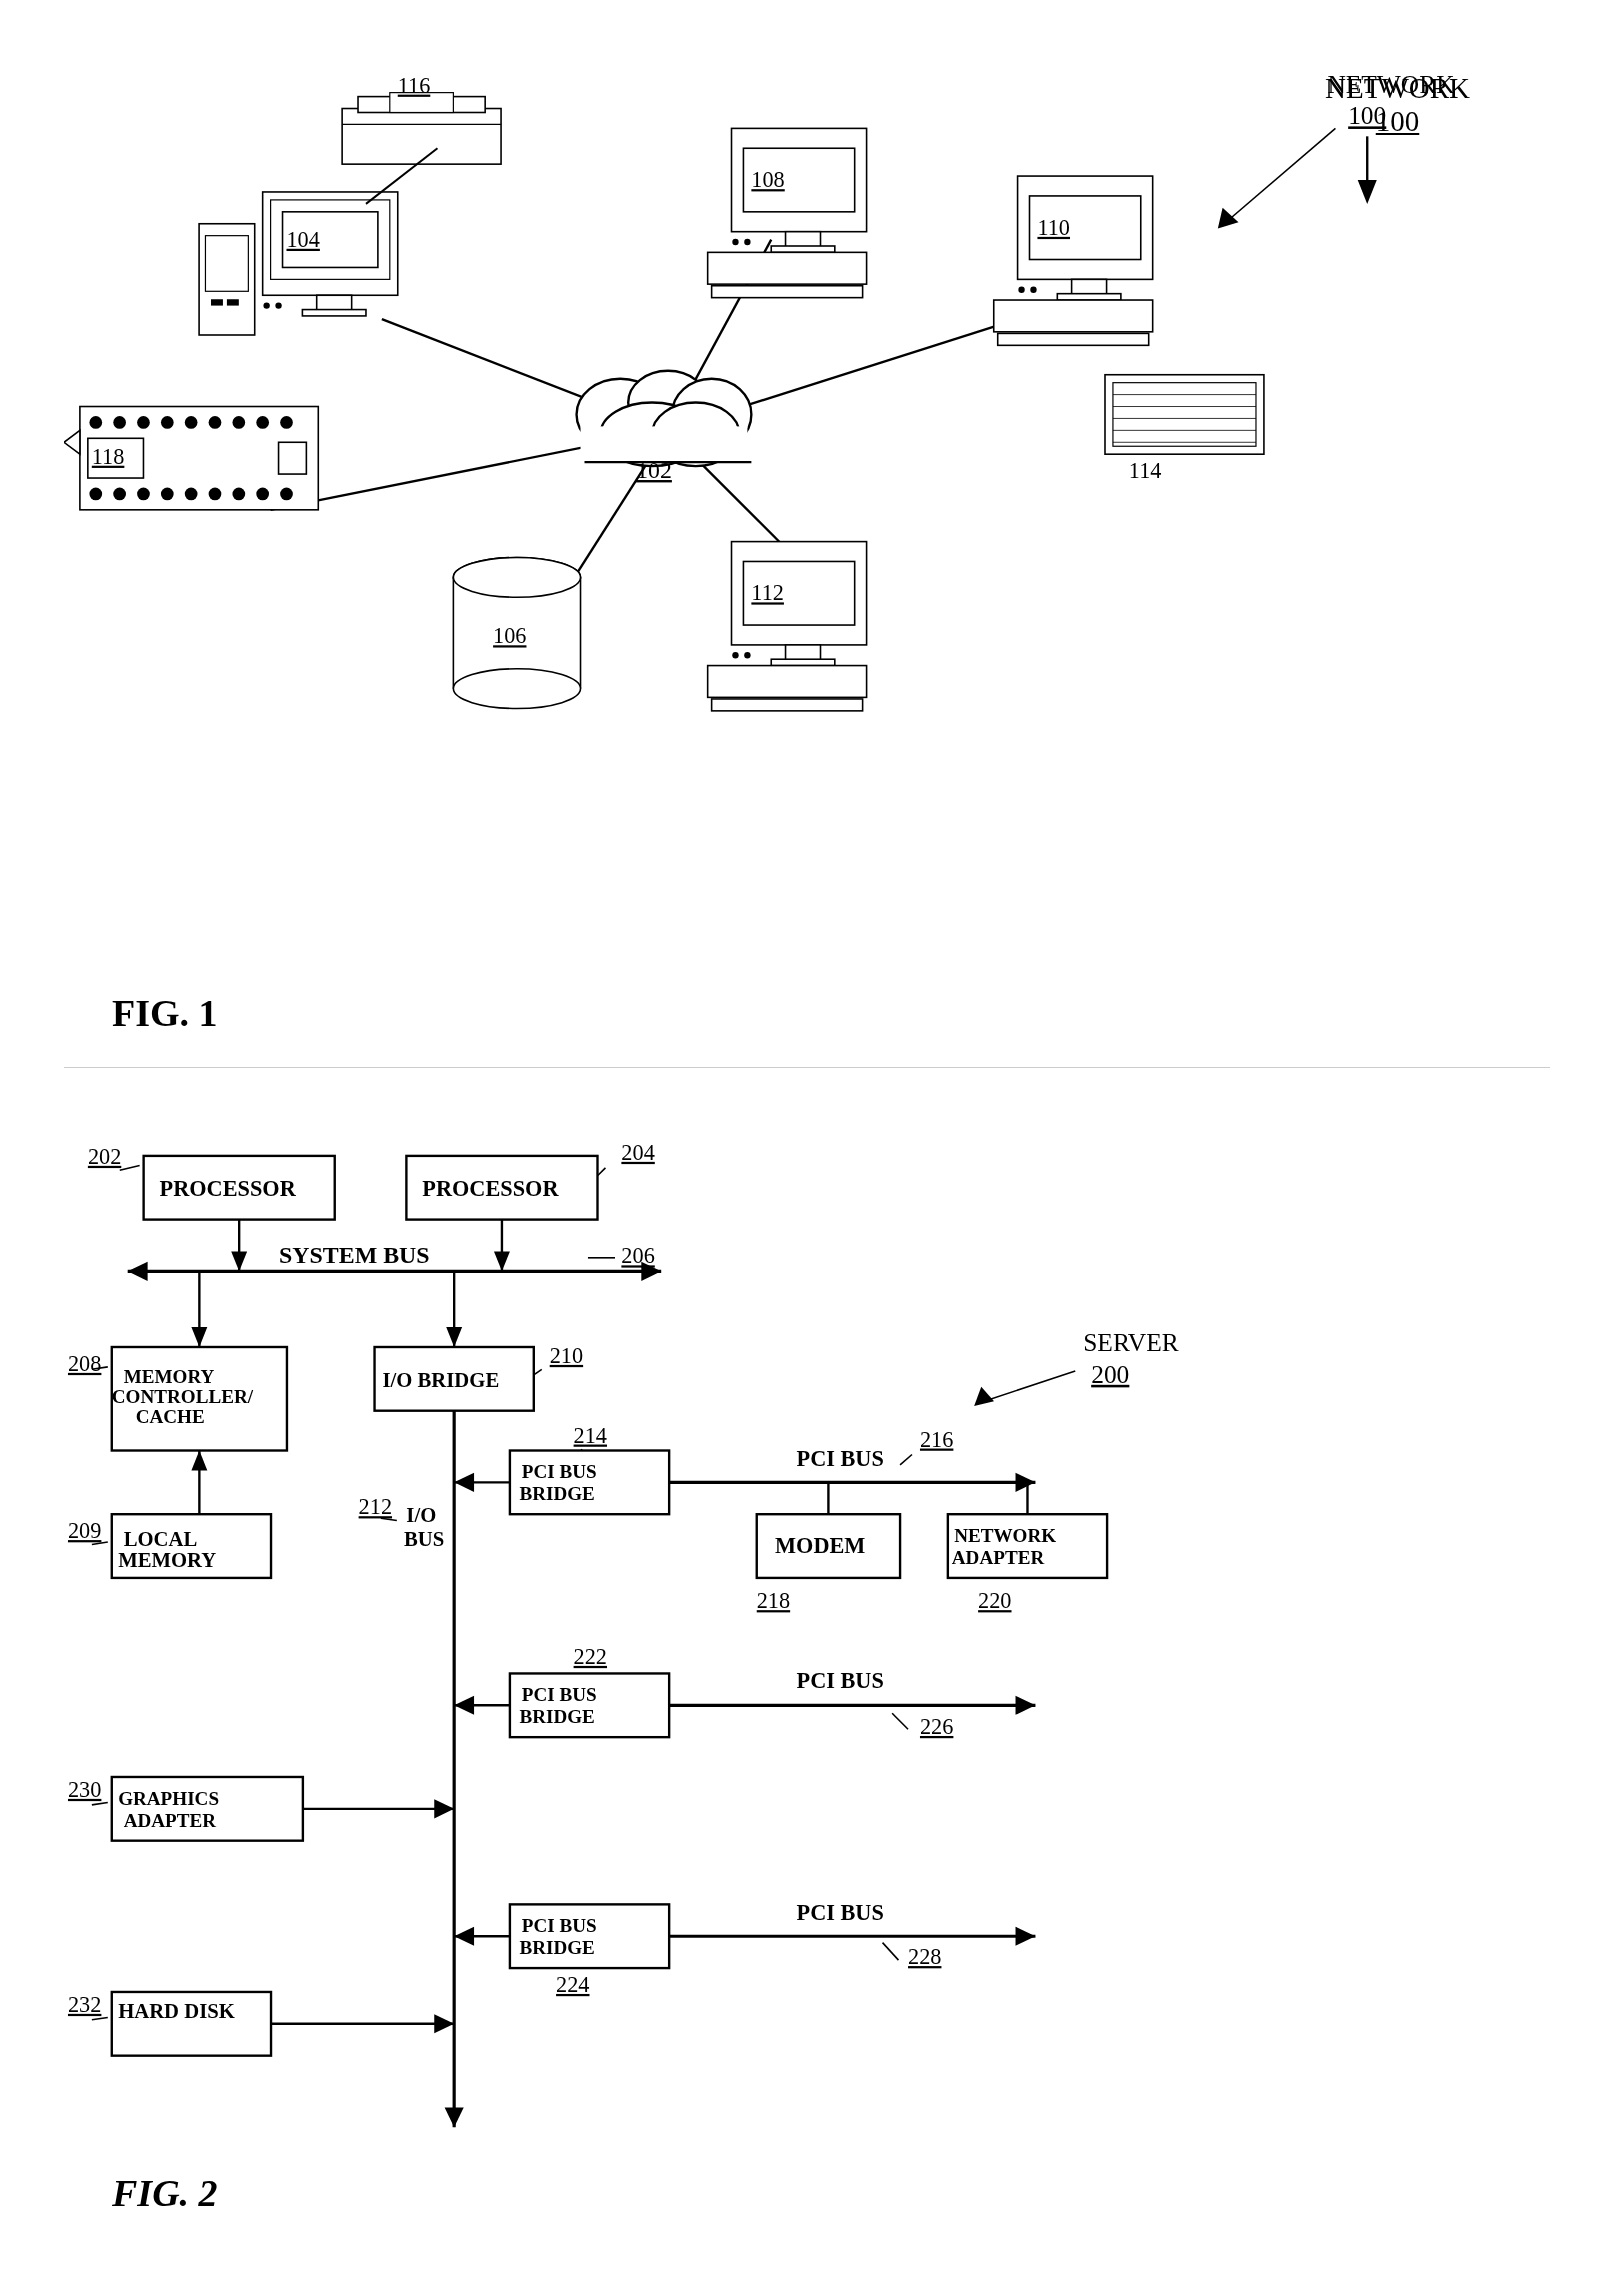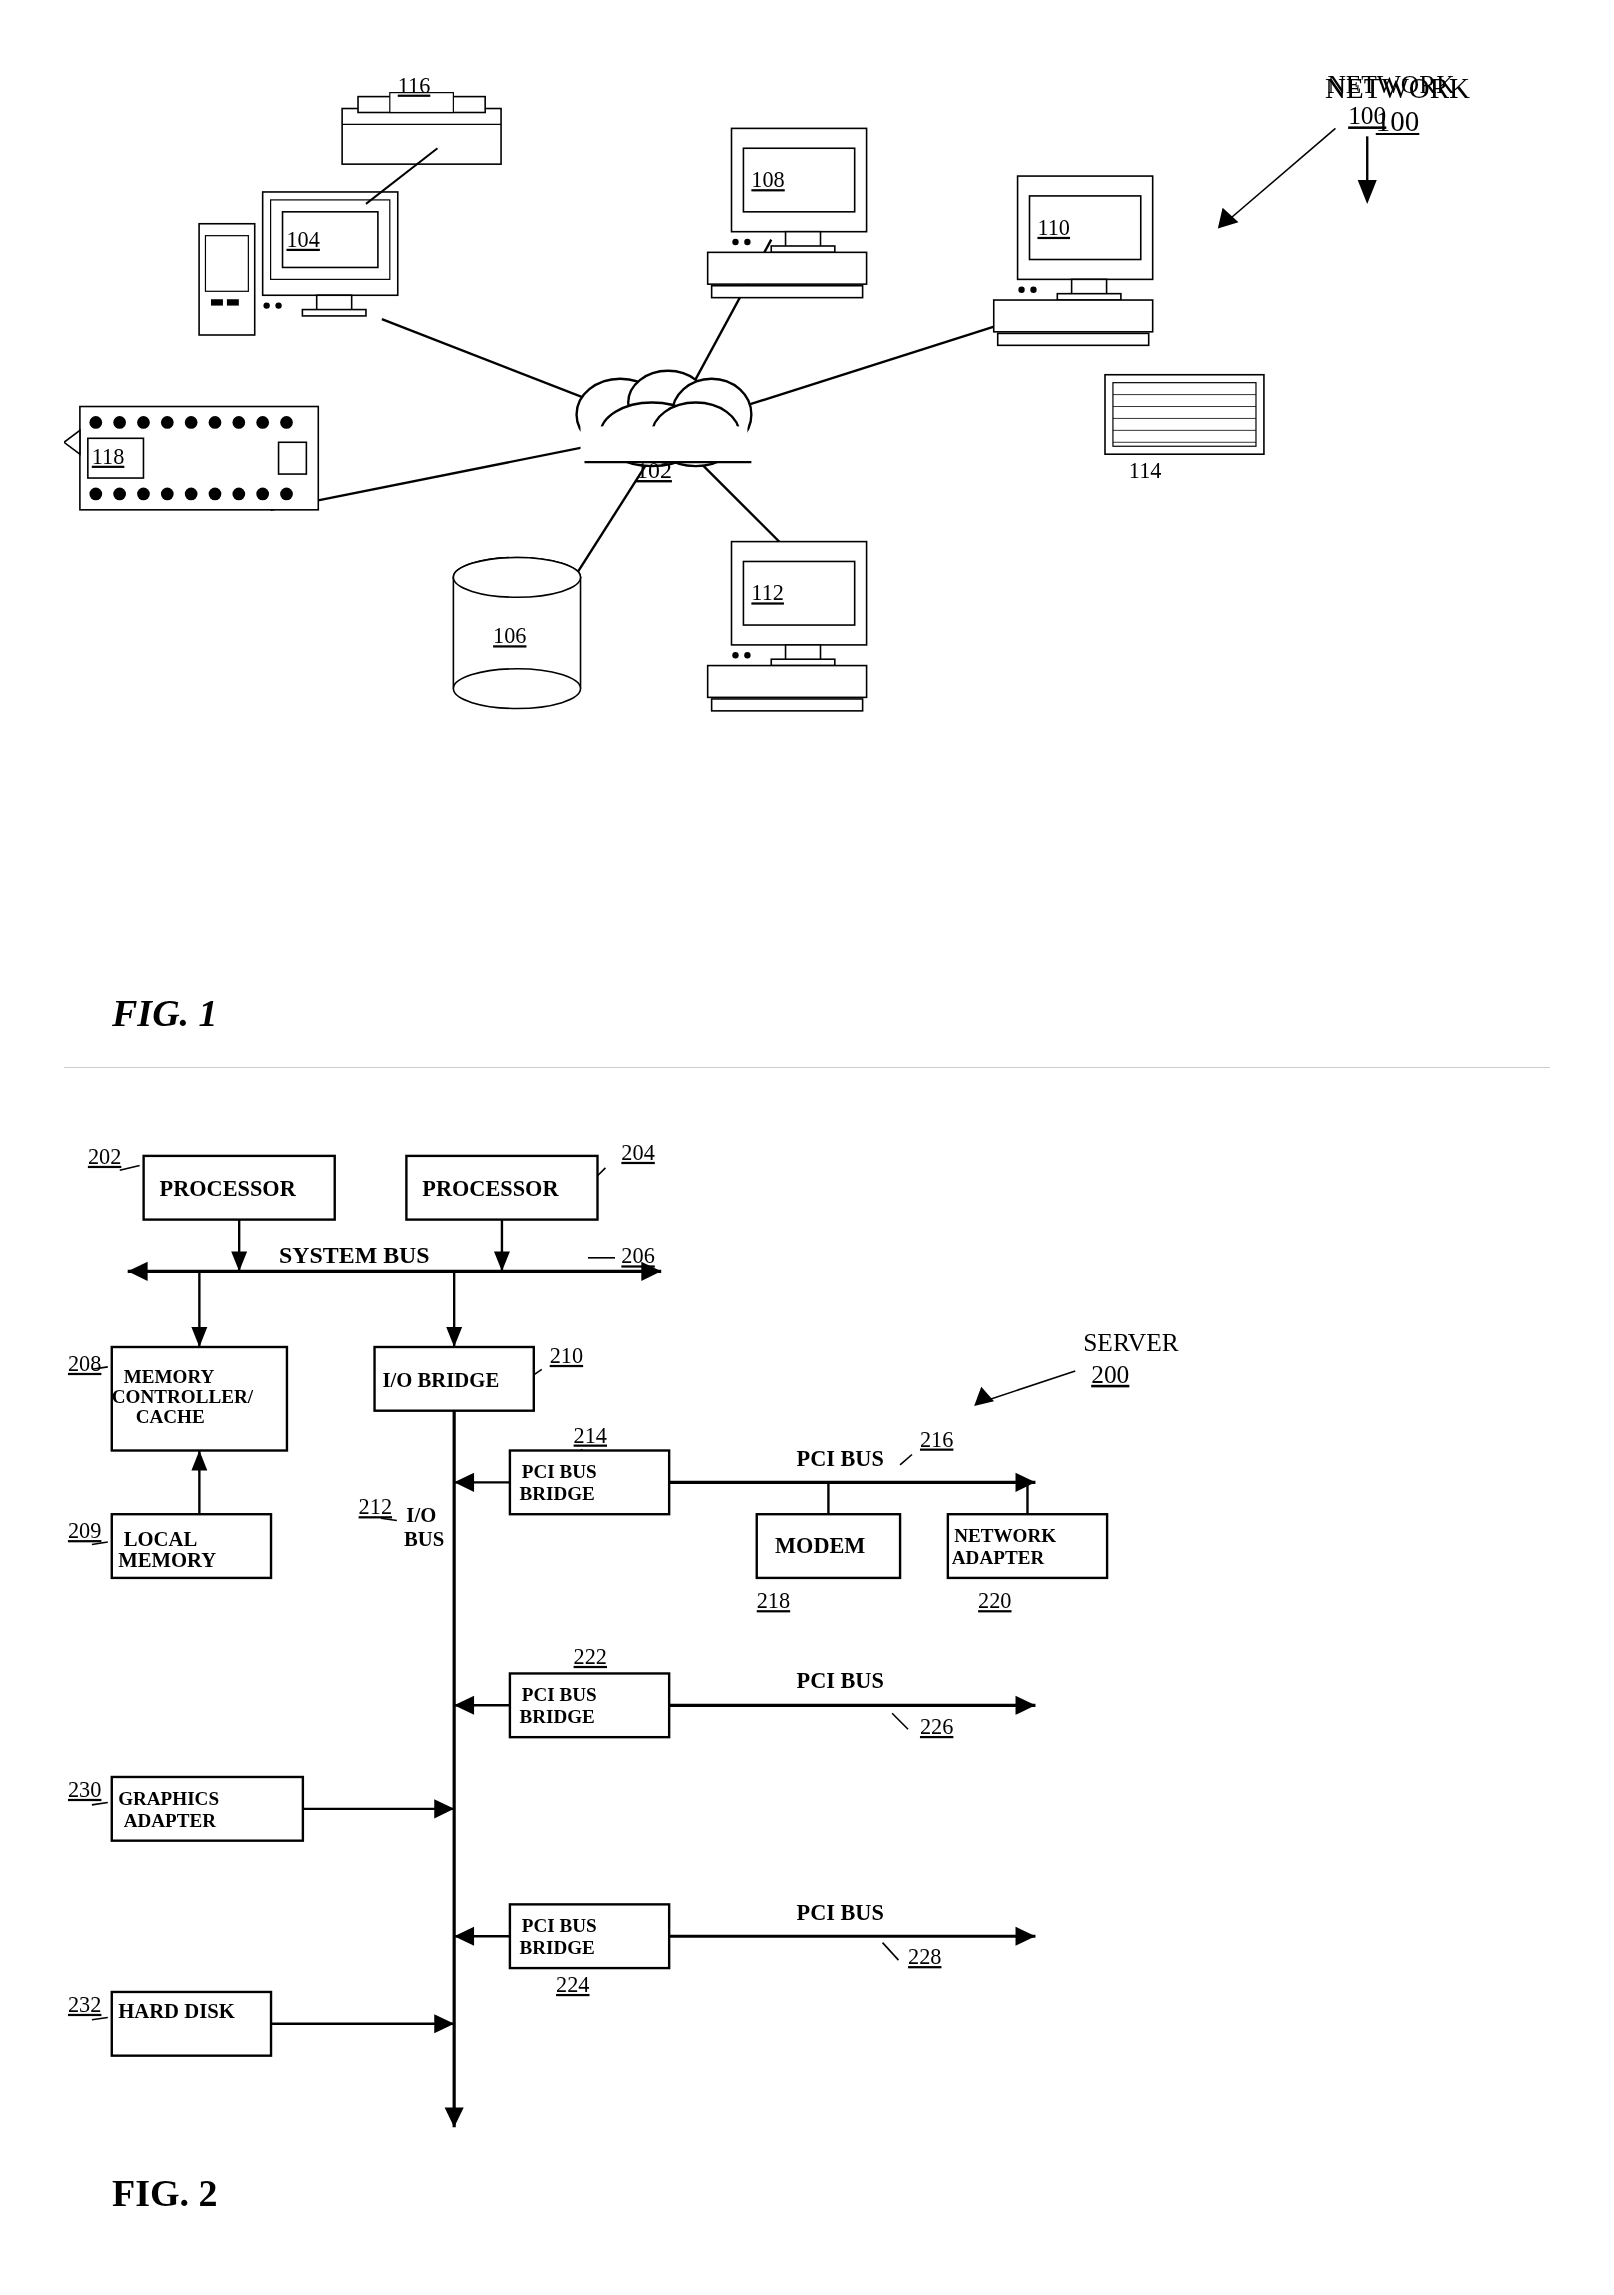--- a/index.html
+++ b/index.html
@@ -27,36 +27,36 @@
       height: 1020px;
       border-bottom: 0.8px solid #ccc;
       margin-bottom: 48px;
     }
 
     .fig1-label {
       position: absolute;
       bottom: 32px;
       left: 48px;
       font-size: 38px;
-      font-style: italic;
       font-weight: bold;
     }
 
     
     .fig2-section {
       position: relative;
       width: 100%;
       height: 1115px;
     }
 
     .fig2-label {
       position: absolute;
       bottom: 16px;
       left: 48px;
       font-size: 38px;
+      font-style: italic;
       font-weight: bold;
     }
 
     
     .svg-overlay {
       position: absolute;
       top: 0;
       left: 0;
       width: 100%;
       height: 100%;

